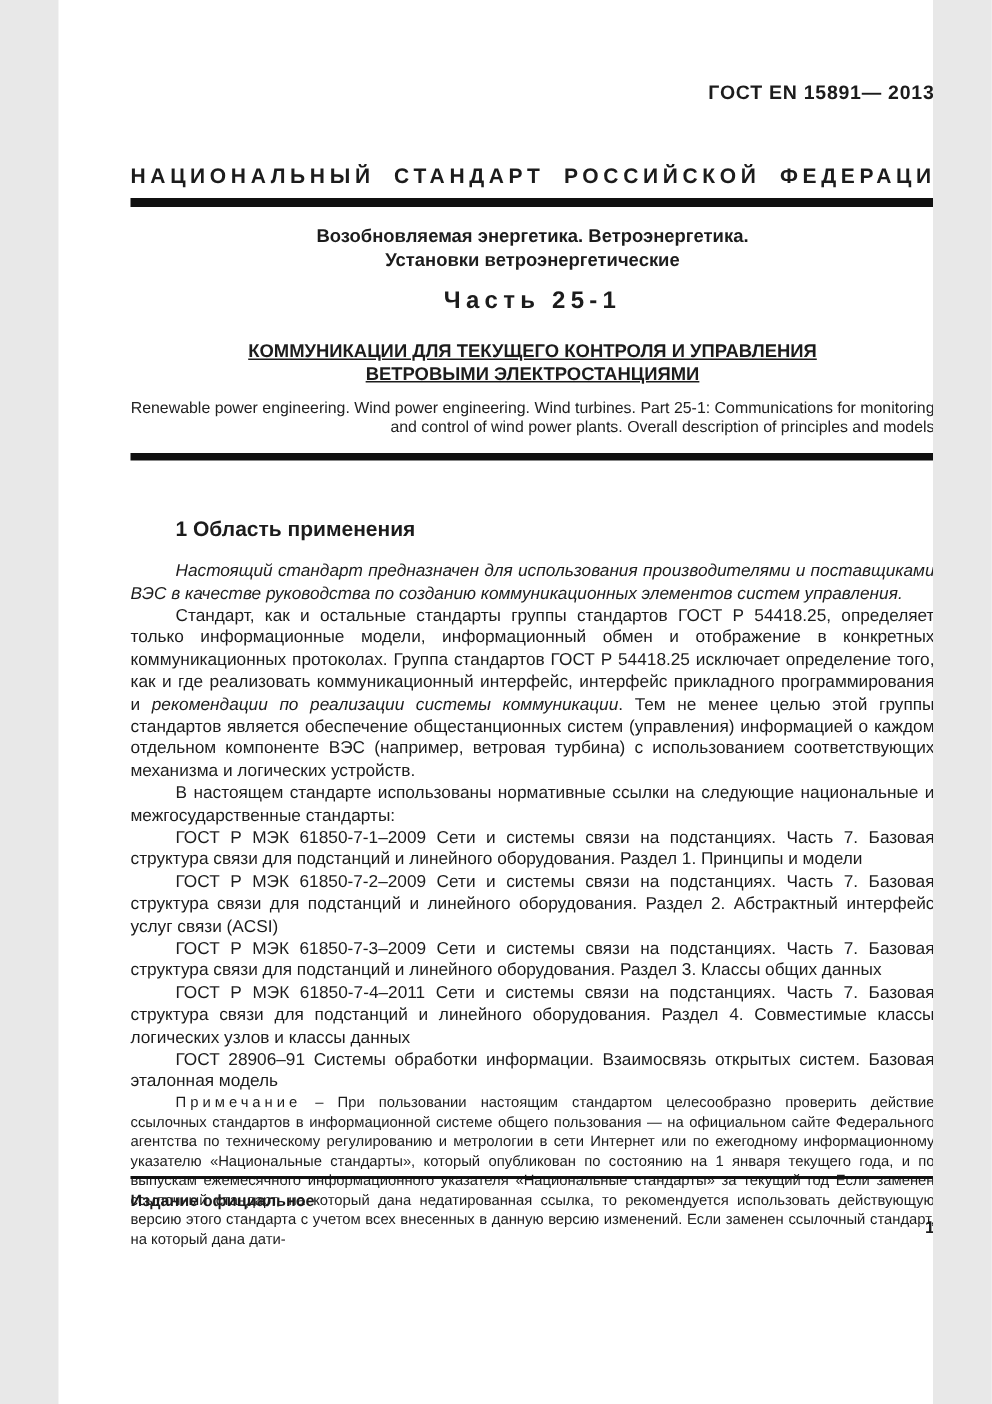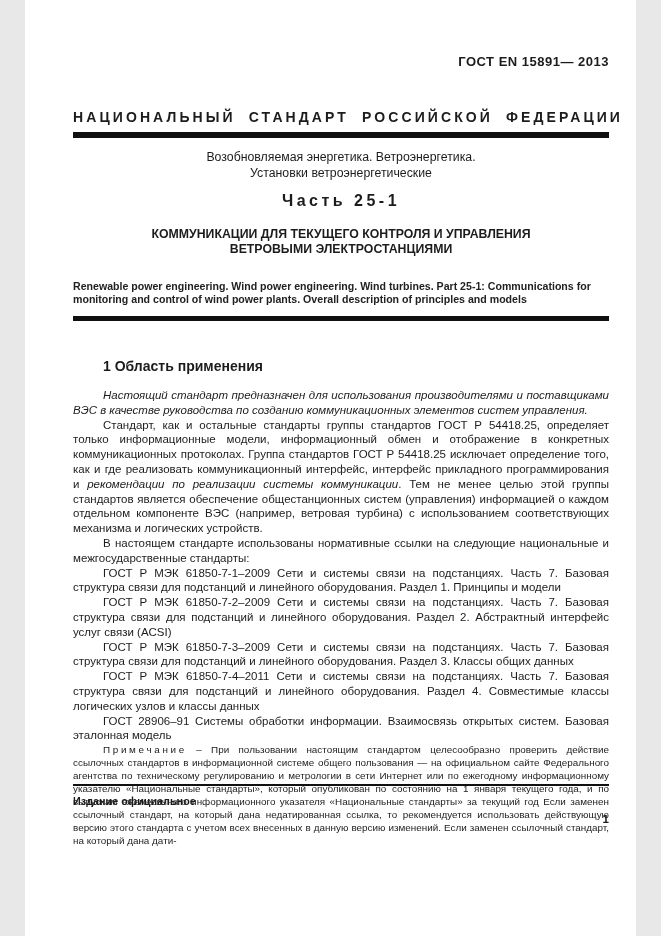--- a/index.html
+++ b/index.html
@@ -5,21 +5,20 @@
   html, body { margin: 0; padding: 0; background: #e8e8e8; }
   .page {
     position: relative;
     width: 583px;
     height: 936px;
     margin: 0 auto;
     background: #ffffff;
     font-family: "Liberation Sans", sans-serif;
     color: #1c1c1c;
     overflow: hidden;
-    padding-left: 28px;
   }
   .content {
     position: absolute;
     left: 48px;
     top: 0;
     width: 536px;
   }
   .doc-code {
     margin-top: 54px;
     text-align: right;
@@ -33,37 +32,36 @@
     font-size: 14px;
     letter-spacing: 3.1px;
     white-space: nowrap;
     text-align: justify;
     text-align-last: justify;
     word-spacing: 6px;
   }
   .rule-thick { height: 6px; background: #101010; margin-top: 7px; }
   .rule-thick2 { height: 5px; background: #101010; margin-top: 10px; }
   .title-block { text-align: center; }
-  .title-ru { margin-top: 11px; font-weight: normal; font-size: 12.3px; line-height: 16px; }
+  .title-ru { margin-top: 11px; font-weight: bold; font-size: 12.3px; line-height: 16px; }
   .part { margin-top: 11px; font-weight: bold; font-size: 16px; letter-spacing: 3.5px; }
   .subject {
     margin-top: 17px;
     font-weight: bold;
     font-size: 12.3px;
     line-height: 15px;
     width: 460px;
-    margin-left: auto; margin-right: auto;
+    margin-left: auto; margin-right: auto; text-decoration: underline;
   }
   .en-title {
-    margin-top: 23px;
-    text-align: left;
+    margin-top: 9px;
+    text-align: right;
     font-size: 10.6px;
     line-height: 13px;
     color: #222;
-    font-weight: bold;
   }
   .intro-date {
     margin-top: 4px;
     text-align: right;
     font-weight: bold;
     font-size: 11.6px;
   }
   .sec-heading {
     font-weight: bold;
     font-size: 14px;

